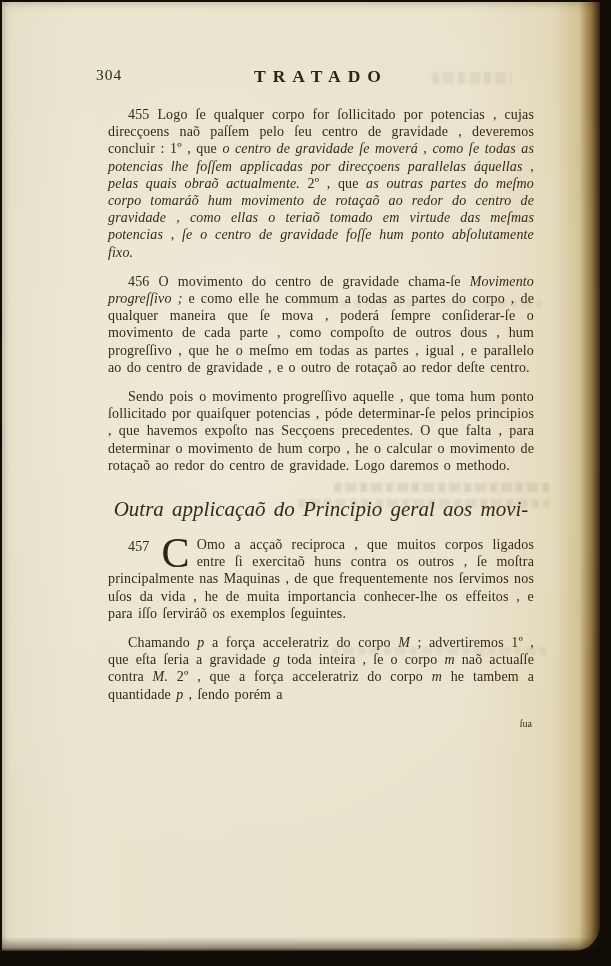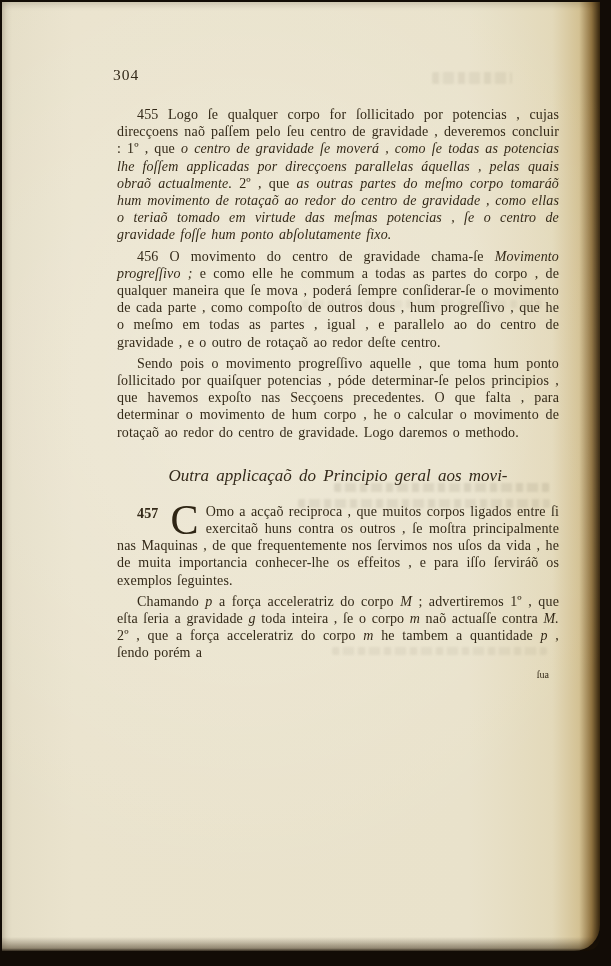--- a/index.html
+++ b/index.html
@@ -25,58 +25,57 @@
   .book-page::after{ 
     content:"";
     position:absolute;left:0;bottom:0;width:100%;height:14px;
     background:linear-gradient(180deg,rgba(40,25,5,0) 0%,rgba(40,25,5,0.35) 80%,rgba(20,12,2,0.8) 100%);
     border-bottom-right-radius:26px;
     pointer-events:none;
   }
   
   .content{
     position:absolute;
-    left:111px;top:64px;
+    left:94px;top:64px;
     width:450px;
     color:#332918;
   }
   .page-header{
     display:flex;align-items:baseline;
     position:relative;height:26px;
   }
   .folio{font-size:15.5px;letter-spacing:1px;}
   .running-title{
     position:absolute;left:0;right:0;text-align:center;
     font-size:17.5px;letter-spacing:7px;font-weight:bold;
     color:#2e2514;
   }
   .body-text{margin-top:14px;}
   .para{
-    margin:4px;
+    margin:12px;
     font-size:14px;line-height:17.2px;
     text-align:justify;
     text-indent:20px;
     word-spacing:1.6px;letter-spacing:0.15px;
   }
   .run.italic{font-style:italic;}
   .run.smallcaps{font-variant:small-caps;letter-spacing:0.6px;}
   .section-heading{
     margin:24px 0 16px 0;
     text-align:center;
     font-style:italic;
-    font-size:17px;line-height:22px;
+    font-size:21px;line-height:22px;
     word-spacing:3px;
     color:#33291a;
   }
   .para-457{text-indent:0;}
   .para-num{
     float:left;
     margin:2px 10px 0 20px;
     font-size:14px;
-    font-weight:bold;
   }
   .drop-cap{
     float:left;
     font-size:42px;line-height:33px;
     margin:1px 7px 0 2px;
     color:#2e2514;
   }
   .catchword{
     text-align:right;
     font-size:10px;line-height:17px;
@@ -108,20 +107,21 @@
     <div class="smudge smudge-a"></div>
     <div class="smudge smudge-b"></div>
     <div class="smudge smudge-c"></div>
     <div class="smudge smudge-d"></div>
     <div class="smudge smudge-e"></div>
 
     <div class="content">
 
       <div class="page-header">
         <span class="folio">304</span>
+        <span class="running-title">TRATADO</span>
       </div>
 
       <div class="body-text">
 
         <p class="para"><span class="run roman">455   Logo ſe qualquer corpo for ſollicitado por potencias , cujas direcçoens naõ paſſem pelo ſeu centro de gravidade , deveremos concluir : 1º , que </span><span class="run italic">o centro de gravidade ſe moverá , como ſe todas as potencias lhe foſſem applicadas por direcçoens parallelas áquellas , pelas quais obraõ actualmente.</span><span class="run roman"> 2º , que </span><span class="run italic">as outras partes do meſmo corpo tomaráõ hum movimento de rotaçaõ ao redor do centro de gravidade , como ellas o teriaõ tomado em virtude das meſmas potencias , ſe o centro de gravidade foſſe hum ponto abſolutamente fixo.</span></p>
 
         <p class="para"><span class="run roman">456   O movimento do centro de gravidade chama-ſe </span><span class="run italic">Movimento progreſſivo ;</span><span class="run roman"> e como elle he commum a todas as partes do corpo , de qualquer maneira que ſe mova , poderá ſempre conſiderar-ſe o movimento de cada parte , como compoſto de outros dous , hum progreſſivo , que he o meſmo em todas as partes , igual , e parallelo ao do centro de gravidade , e o outro de rotaçaõ ao redor deſte centro.</span></p>
 
         <p class="para"><span class="run roman">Sendo pois o movimento progreſſivo aquelle , que toma hum ponto ſollicitado por quaiſquer potencias , póde determinar-ſe pelos principios , que havemos expoſto nas Secçoens precedentes. O que falta , para determinar o movimento de hum corpo , he o calcular o movimento de rotaçaõ ao redor do centro de gravidade. Logo daremos o methodo.</span></p>
 

